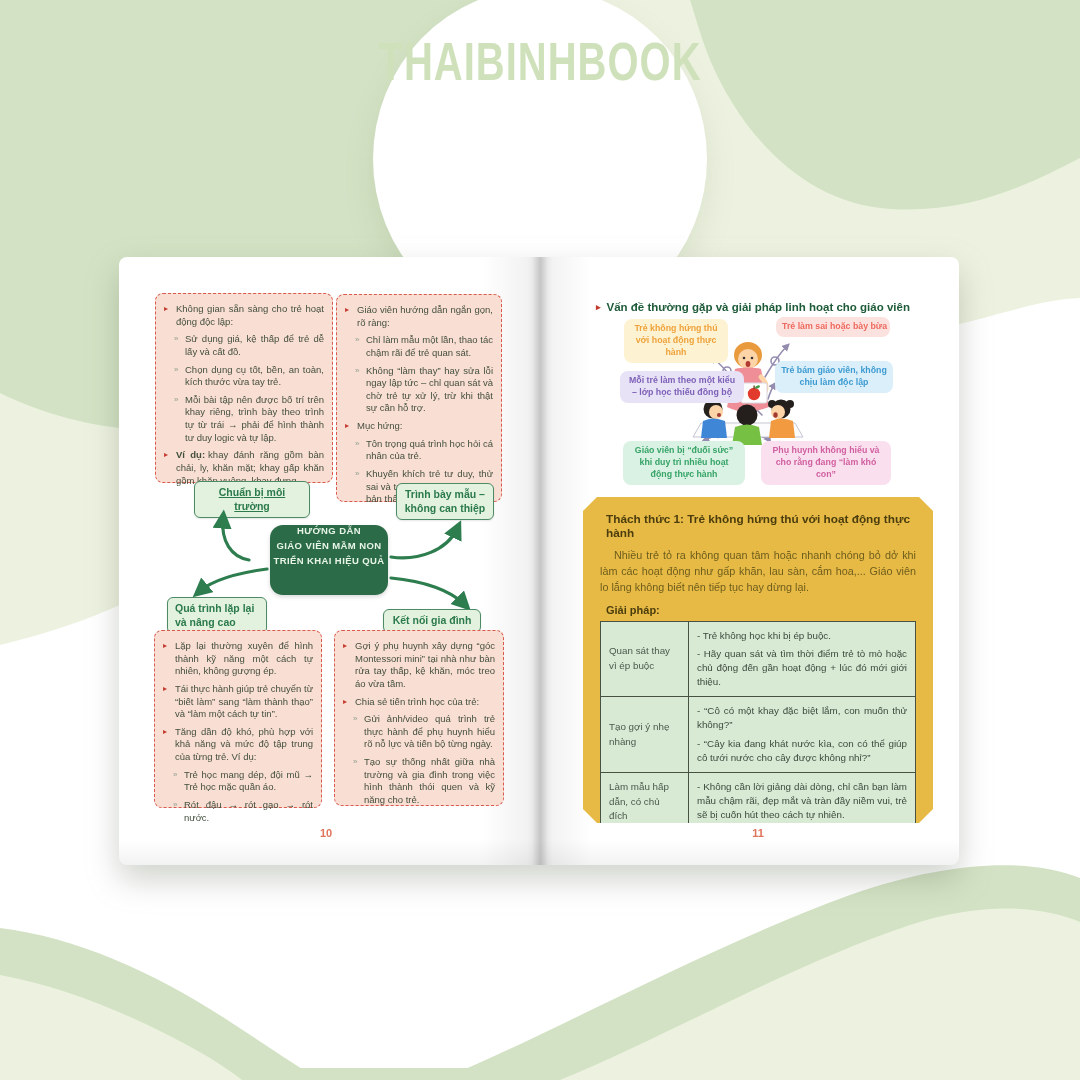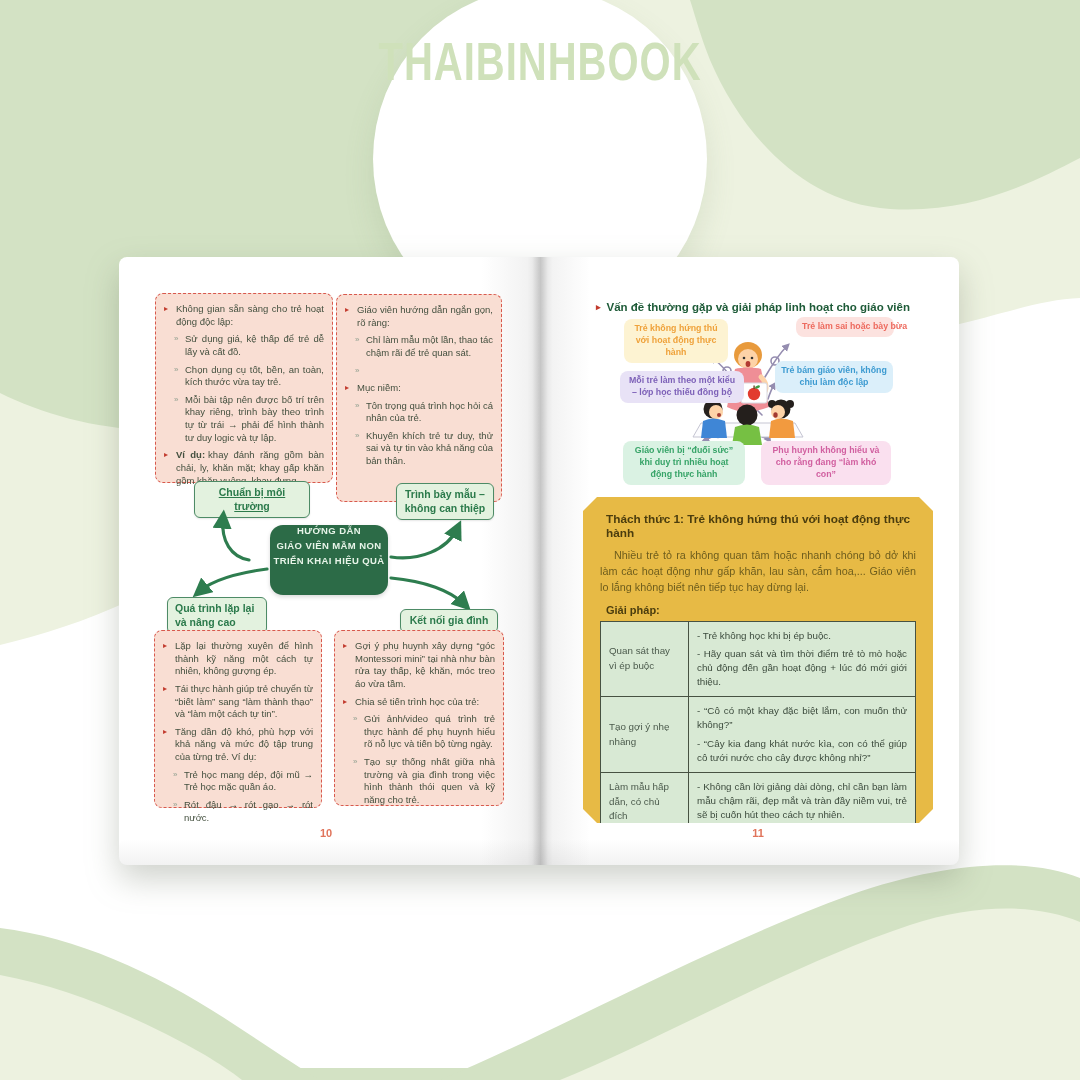--- a/index.html
+++ b/index.html
@@ -46,21 +46,21 @@
         text-align:center;box-shadow:0 2px 4px rgba(0,0,0,.15);}
   .map-arrows{position:absolute;left:0;top:0;pointer-events:none;}
 
   
   .heading{position:absolute;left:56px;top:44px;width:340px;font-size:11.5px;font-weight:bold;
            color:#1e5b38;}
   .hbul{color:#c23b2e;margin-right:6px;font-size:9px;vertical-align:1px;}
   .bub{position:absolute;border-radius:8px;font-weight:bold;font-size:8.8px;line-height:1.35;
        padding:4px 6px;text-align:center;box-sizing:border-box;}
   .bub1{left:84px;top:62px;width:104px;color:#efa23b;background:#fdf3d2;}
-  .bub2{left:256px;top:60px;width:98px;color:#ed6a5e;background:#fce2df;white-space:nowrap;}
+  .bub2{left:236px;top:60px;width:114px;color:#ed6a5e;background:#fce2df;white-space:nowrap;}
   .bub3{left:80px;top:114px;width:124px;color:#7d61b8;background:#e8e2f6;}
   .bub4{left:235px;top:104px;width:118px;color:#3d9bd1;background:#dbeffa;}
   .bub5{left:83px;top:184px;width:122px;color:#37a468;background:#daf2e3;}
   .bub6{left:221px;top:184px;width:130px;color:#d160a0;background:#fae0ef;}
   .scene{position:absolute;left:143px;top:78px;}
   .doodles{position:absolute;left:40px;top:50px;pointer-events:none;}
 
   .challenge{position:absolute;left:43px;top:240px;width:350px;height:326px;background:#e7ba45;
      clip-path:polygon(14px 0,336px 0,350px 14px,350px 312px,336px 326px,14px 326px,0 312px,0 14px);
      box-sizing:border-box;padding:15px 17px 12px;}
@@ -131,24 +131,25 @@
         <div class="li">
             <span class="bul">▸</span>
             <p>Giáo viên hướng dẫn ngắn gọn, rõ ràng:</p>
           </div>
         <div class="li">
             <span class="sbul">»</span>
             <p>Chỉ làm mẫu một lần, thao tác chậm rãi để trẻ quan sát.</p>
           </div>
         <div class="li">
             <span class="sbul">»</span>
-          </div>
-        <div class="li">
-            <span class="bul">▸</span>
-            <p>Mục niềm:</p>
+            <p>Không “làm thay” hay sửa lỗi ngay lập tức – chỉ quan sát và chờ trẻ tự xử lý, trừ khi thật sự cần hỗ trợ.</p>
+          </div>
+        <div class="li">
+            <span class="bul">▸</span>
+            <p>Mục hứng:</p>
           </div>
         <div class="li">
             <span class="sbul">»</span>
             <p>Tôn trọng quá trình học hỏi cá nhân của trẻ.</p>
           </div>
         <div class="li">
             <span class="sbul">»</span>
             <p>Khuyến khích trẻ tư duy, thử sai và tự tin vào khả năng của bản thân.</p>
           </div>
       </div>
@@ -170,21 +171,21 @@
         </defs>
         <g fill="none" stroke="#2e7d4f" stroke-width="3.2" stroke-linecap="round">
           <path d="M130,303 C112,300 102,284 104,262" marker-end="url(#ga)"></path>
           <path d="M272,300 C300,304 328,293 338,272" marker-end="url(#ga)"></path>
           <path d="M148,312 C118,316 94,323 81,334" marker-end="url(#ga)"></path>
           <path d="M272,321 C306,324 332,334 345,347" marker-end="url(#ga)"></path>
         </g>
       </svg>
 
       <div class="glabel" style="left:48px;top:340px;width:100px;">Quá trình lặp lại và nâng cao</div>
-      <div class="glabel" style="left:281px;top:352px;width:98px;text-align:center;">Kết nối gia đình</div>
+      <div class="glabel" style="left:264px;top:352px;width:98px;text-align:center;">Kết nối gia đình</div>
 
       <div class="pbox" style="left:35px;top:373px;width:168px;height:178px;">
         <div class="li">
             <span class="bul">▸</span>
             <p>Lặp lại thường xuyên để hình thành kỹ năng một cách tự nhiên, không gượng ép.</p>
           </div>
         <div class="li">
             <span class="bul">▸</span>
             <p>Tái thực hành giúp trẻ chuyển từ “biết làm” sang “làm thành thạo” và “làm một cách tự tin”.</p>
           </div>

